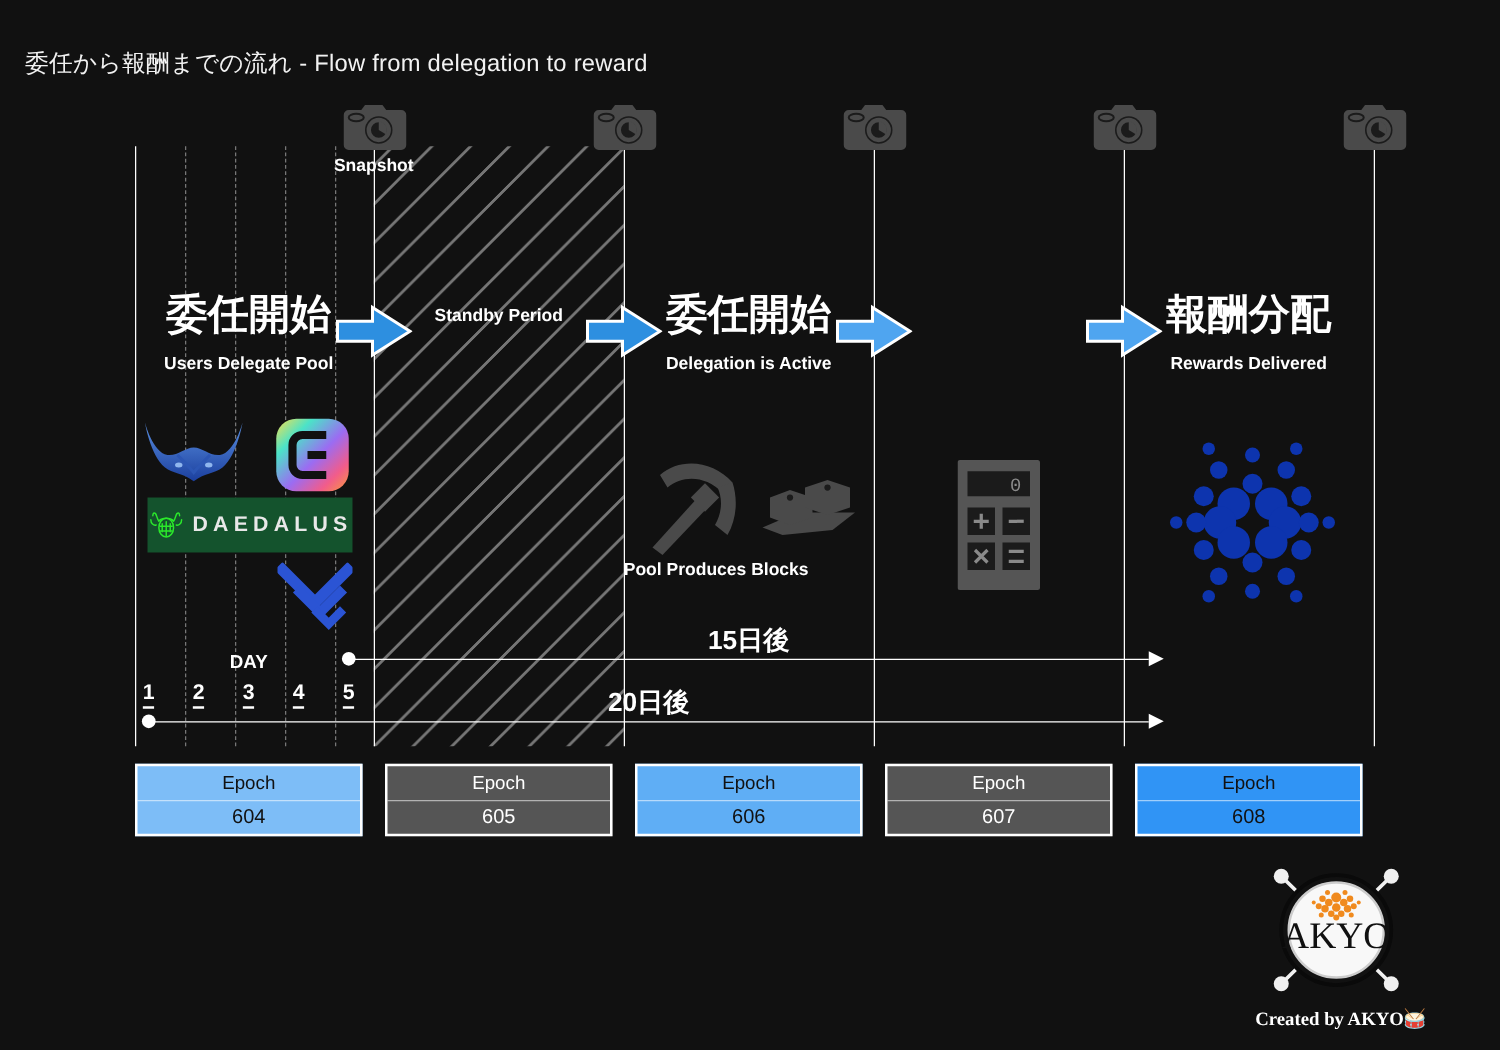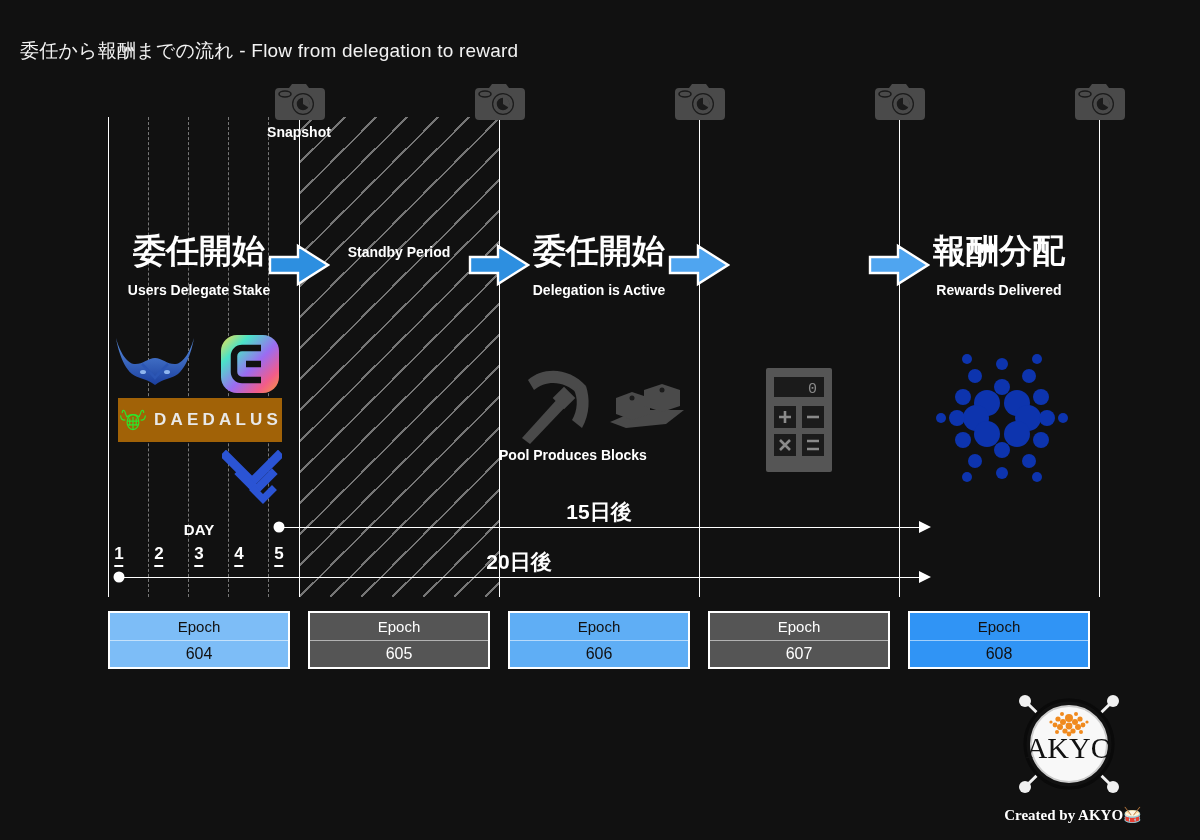--- a/index.html
+++ b/index.html
@@ -67,21 +67,21 @@
   }
 
   
   .barrow { position: absolute; top: 242px; width: 62px; height: 46px; }
   .barrow svg { width: 62px; height: 46px; display: block; }
 
   .wallet-yoroi { position: absolute; left: 112px; top: 334px; width: 86px; height: 58px; }
   .wallet-eternl { position: absolute; left: 220px; top: 334px; width: 60px; height: 60px; }
   .wallet-daedalus {
     position: absolute; left: 118px; top: 398px; width: 164px; height: 44px;
-    background: #a16207; display: flex; align-items: center; gap: 6px;
+    background: #14532d; display: flex; align-items: center; gap: 6px;
   }
   .wallet-daedalus .dtext {
     font-size: 17px; font-weight: bold; letter-spacing: 4.2px; color: #e8e8e8;
     font-family: "Liberation Sans", sans-serif;
   }
   .wallet-lace { position: absolute; left: 222px; top: 450px; width: 60px; height: 56px; }
 
   .pool-icons { position: absolute; left: 516px; top: 358px; width: 170px; height: 86px; }
   .pool-label {
     position: absolute; left: 499px; top: 447px; width: 200px; 
@@ -220,21 +220,21 @@
       <circle cx="32" cy="26" r="8" fill="none" stroke="#4a4a4a" stroke-width="3.5"></circle>
       <path d="M32 26 L32 19 A7 7 0 0 1 37.6 29.4 Z" fill="#4a4a4a"></path>
       <ellipse cx="14" cy="16" rx="6" ry="3" fill="none" stroke="#1b1b1b" stroke-width="1.6"></ellipse>
         </svg>
     </div>
 
     <div class="snapshot-label" style="left:299px">Snapshot</div>
 
     <div class="stage" style="left:99px">
       <div class="jp">委任開始</div>
-      <div class="en">Users Delegate Stake</div>
+      <div class="en">Users Delegate Pool</div>
     </div>
     <div class="stage" style="left:299px">
       <div class="en">Standby Period</div>
     </div>
     <div class="stage" style="left:499px">
       <div class="jp">委任開始</div>
       <div class="en">Delegation is Active</div>
     </div>
     <div class="stage" style="left:899px">
       <div class="jp">報酬分配</div>

